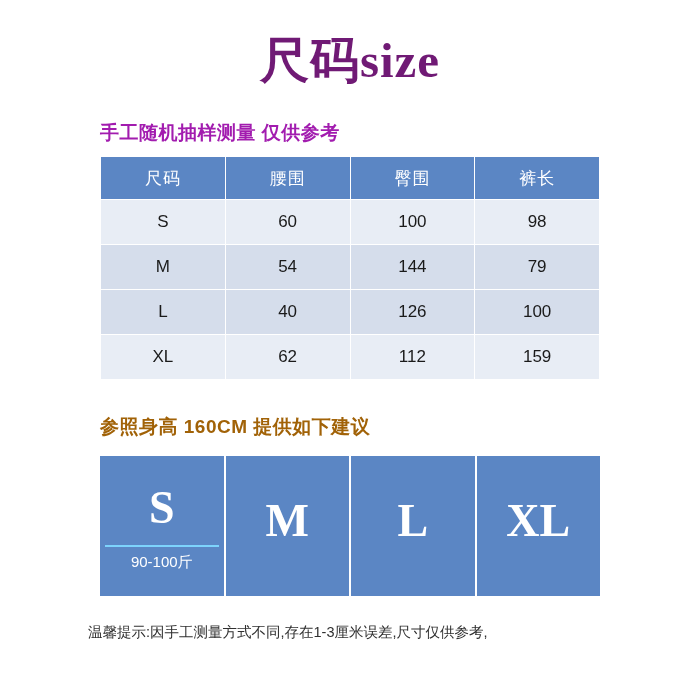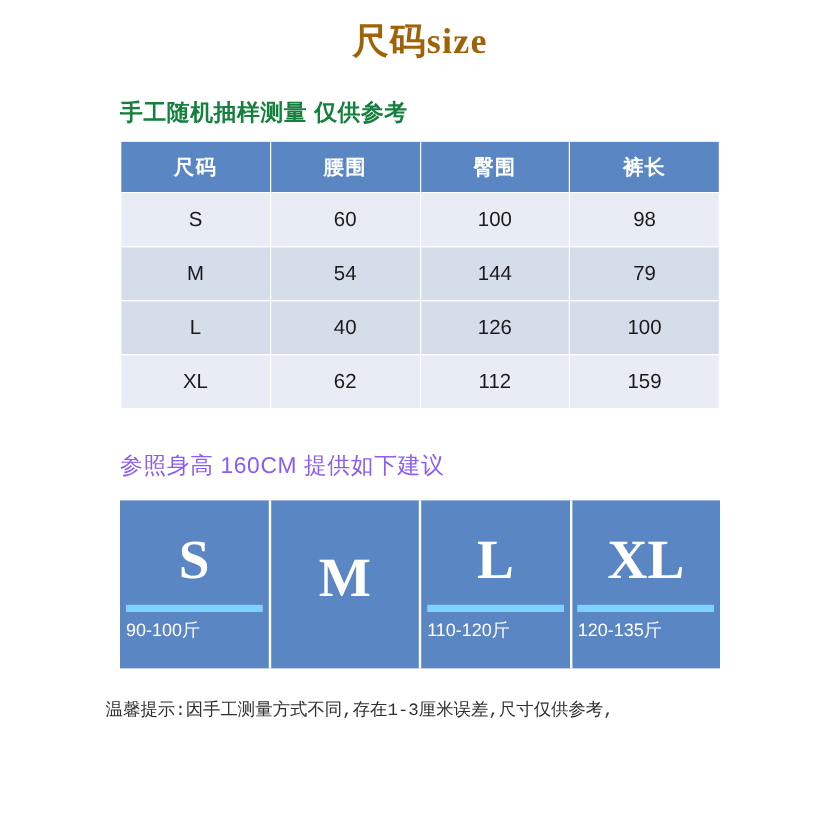--- a/index.html
+++ b/index.html
@@ -17,52 +17,52 @@
   .page {
     position: relative;
     width: 700px;
     height: 700px;
     box-sizing: border-box;
   }
 
   
   .title {
     text-align: center;
-    font-size: 30px;
+    font-size: 49px;
     font-weight: 700;
     letter-spacing: 1px;
-    color: #a16207;
-    margin: 14px 0 0 0;
+    color: #701a75;
+    margin: 28px 0 0 0;
     font-family: "Liberation Serif", serif;
   }
 
   
   .section-heading {
     font-size: 19px;
     font-weight: 700;
-    color: #15803d;
+    color: #a21caf;
     margin: 26px 0 10px 100px;
     letter-spacing: 0.5px;
   }
 
   
   .size-table-wrap {
     margin: 0 auto;
     width: 500px;
   }
   table.size-table {
     border-collapse: collapse;
     width: 500px;
     table-layout: fixed;
   }
   table.size-table th {
     background: #5b86c4;
     color: #ffffff;
     font-size: 17px;
-    font-weight: 700;
+    font-weight: 400;
     height: 40px;
     border: 1px solid #ffffff;
     text-align: center;
     letter-spacing: 1px;
   }
   table.size-table td {
     font-size: 17px;
     height: 42px;
     text-align: center;
     border: 1px solid #ffffff;
@@ -71,22 +71,22 @@
   table.size-table tr.row-odd td {
     background: #e8edf5;
   }
   table.size-table tr.row-even td {
     background: #d5ddeb;
   }
 
   
   .advice-heading {
     font-size: 19px;
-    font-weight: 400;
-    color: #8b5cf6;
+    font-weight: 700;
+    color: #a16207;
     margin: 34px 0 16px 100px;
     letter-spacing: 0.5px;
   }
 
   
   .band {
     width: 500px;
     margin: 0 auto;
     background: #5b86c4;
     display: flex;
@@ -112,36 +112,36 @@
     font-weight: 700;
     font-size: 46px;
     line-height: 1;
     margin-top: 4px;
     margin-bottom: 14px;
   }
   .band-range {
     color: #ffffff;
     font-size: 15px;
     letter-spacing: 0px;
-    border-top: 6px solid #7dd3fc;
+    border-top: 2px solid #7dd3fc;
     padding-top: 6px;
     width: 92%;
-    text-align: left;
+    text-align: center;
     box-sizing: border-box;
   }
 
   
   .note {
     margin: 24px 0 0 88px;
     font-size: 14.5px;
     color: #2f2f2f;
     line-height: 1.75;
     width: 540px;
   }
-  .note div { white-space: nowrap; font-family: Liberation Mono, monospace; }
+  .note div { white-space: nowrap; }
 </style>
 </head>
 <body>
 
 <div class="page">
 
   <div class="title">尺码size</div>
 
   <div class="section-heading">手工随机抽样测量 仅供参考</div>
 
@@ -189,25 +189,23 @@
   <div class="band">
     <div class="band-cell">
       <div class="band-size">S</div>
       <div class="band-range">90-100斤</div>
     </div>
     <div class="band-cell">
       <div class="band-size">M</div>
     </div>
     <div class="band-cell">
       <div class="band-size">L</div>
-      <div class="band-range">110-120斤</div>
     </div>
     <div class="band-cell">
       <div class="band-size">XL</div>
-      <div class="band-range">120-135斤</div>
     </div>
   </div>
 
   <div class="note">
     <div>温馨提示:因手工测量方式不同,存在1-3厘米误差,尺寸仅供参考,</div>
   </div>
 
 </div>
 
 </body></html>

